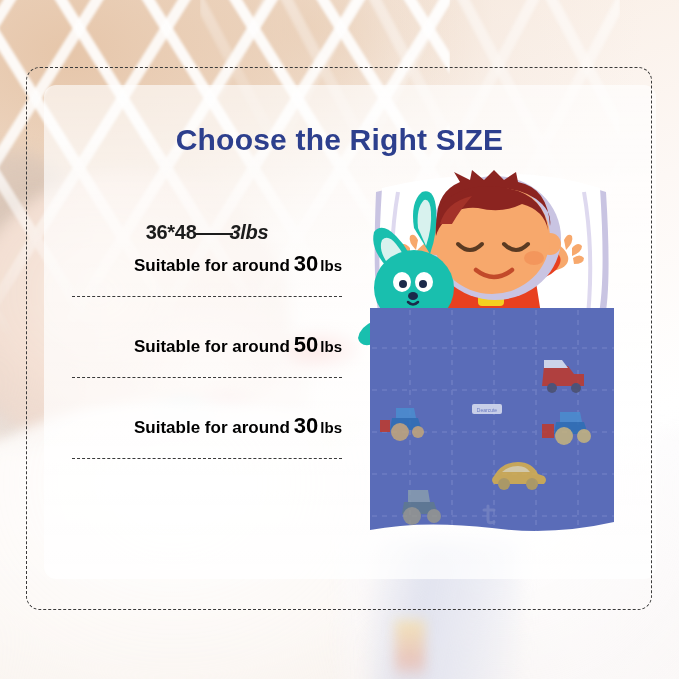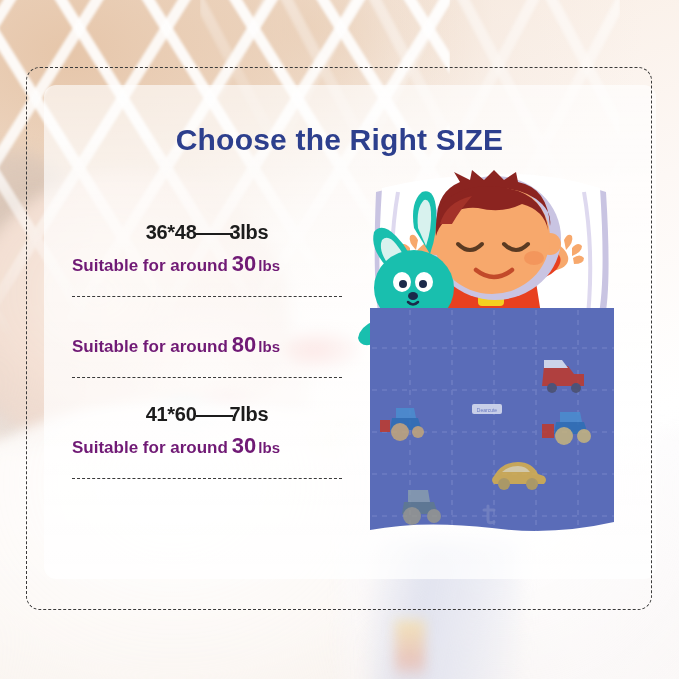--- a/index.html
+++ b/index.html
@@ -178,25 +178,25 @@
   .size-line {
     text-align: center;
     font-size: 20px;
     font-weight: bold;
     color: #1c1c1c;
     white-space: nowrap;
     line-height: 1.0;
   }
   .size-dim { letter-spacing: -0.3px; }
   .size-dash { letter-spacing: -2.5px; margin: 0 -1px; }
-  .size-weight { letter-spacing: -0.3px; }
+  .size-weight { letter-spacing: -0.3px; font-style: italic; }
   .suit-line {
-    text-align: left;
+    text-align: right;
     margin-top: 11px;
-    color: #701a75;
+    color: #000000;
     white-space: nowrap;
     line-height: 1.0;
   }
   .suit-text {
     font-size: 17px;
     font-weight: bold;
   }
   .suit-num {
     font-size: 22px;
     font-weight: bold;
@@ -257,31 +257,28 @@
       <div class="suit-line">
         <span class="suit-text">Suitable for around</span><span class="suit-num">30</span><span class="suit-unit">lbs</span>
       </div>
       <div class="divider"></div>
     </div>
 
     <div class="row-gap"></div>
 
     <div class="size-row">
       <div class="suit-line">
-        <span class="suit-text">Suitable for around</span><span class="suit-num">80</span><span class="suit-unit">lbs</span>
+        <span class="suit-text">Suitable for around</span><span class="suit-num">50</span><span class="suit-unit">lbs</span>
       </div>
       <div class="divider"></div>
     </div>
 
     <div class="row-gap"></div>
 
     <div class="size-row">
-      <div class="size-line">
-        <span class="size-dim">41*60</span><span class="size-dash">——</span><span class="size-weight">7lbs</span>
-      </div>
       <div class="suit-line">
         <span class="suit-text">Suitable for around</span><span class="suit-num">30</span><span class="suit-unit">lbs</span>
       </div>
       <div class="divider"></div>
     </div>
 
   </div>
 
   <div class="illus">
     <svg viewBox="0 0 278 372" xmlns="http://www.w3.org/2000/svg">

